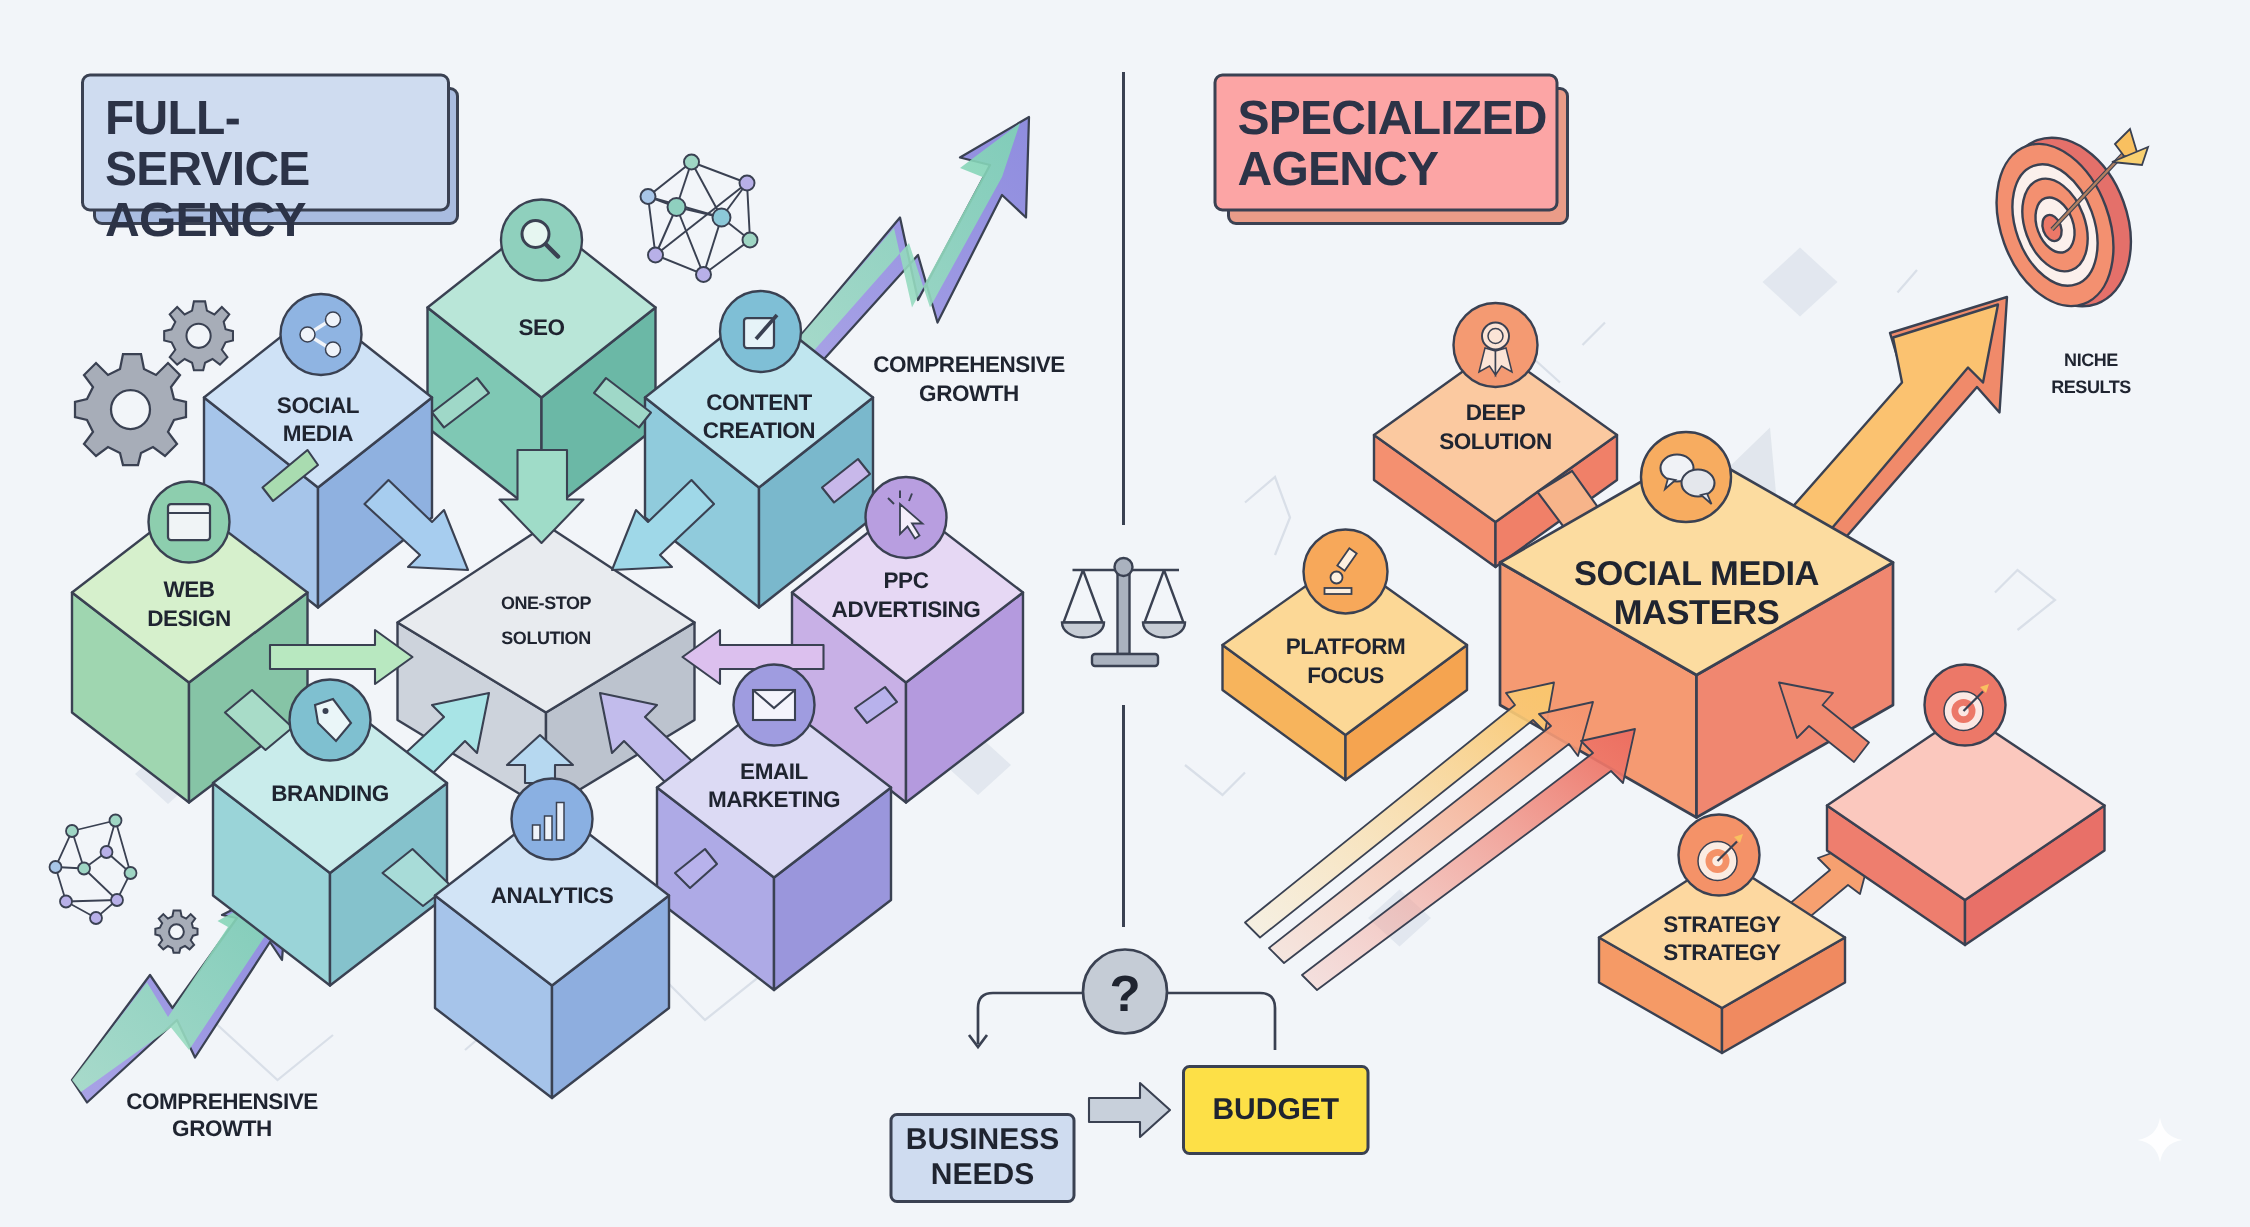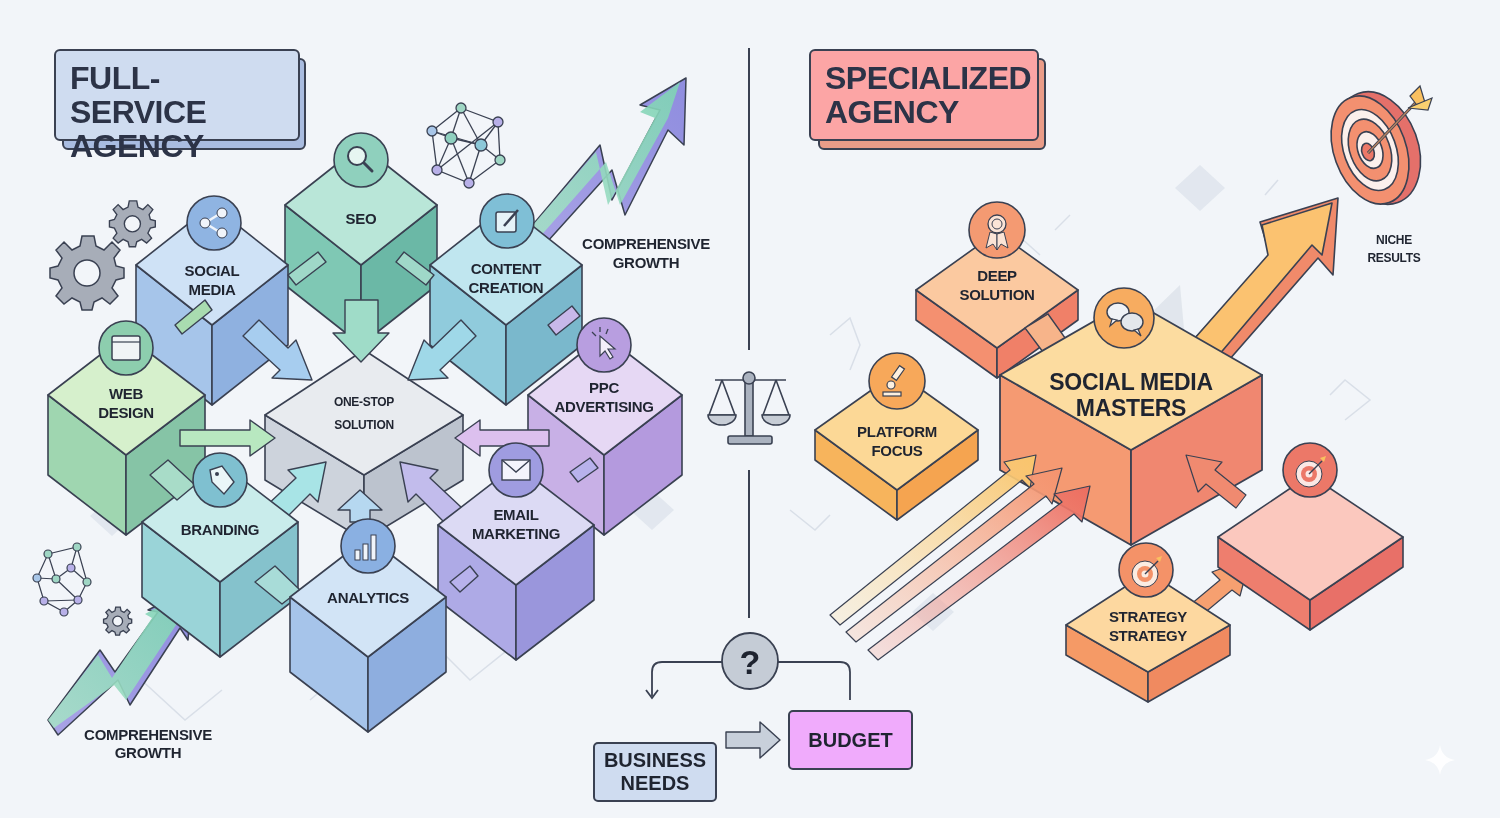--- a/index.html
+++ b/index.html
@@ -439,21 +439,21 @@
 </div>
 <div class="lbl" style="left:68px;top:726px;width:160px;font-size:15px;line-height:18px;">
   <span>COMPREHENSIVE</span><br><span>GROWTH</span>
 </div>
 
 
 <div class="flow-box" style="left:593px;top:710px;width:124px;height:60px;background:#cfdcf0;margin-top:32px;">
   <span>BUSINESS</span>
   <span>NEEDS</span>
 </div>
-<div class="flow-box" style="left:788px;top:710px;width:125px;height:60px;background:#f0abfc;">
+<div class="flow-box" style="left:788px;top:710px;width:125px;height:60px;background:#fde047;">
   <span>BUDGET</span>
 </div>
 
 
 <div class="lbl" style="left:937px;top:266px;width:120px;">
   <span>DEEP</span><br><span>SOLUTION</span>
 </div>
 <div class="lbl" style="left:837px;top:422px;width:120px;">
   <span>PLATFORM</span><br><span>FOCUS</span>
 </div>

